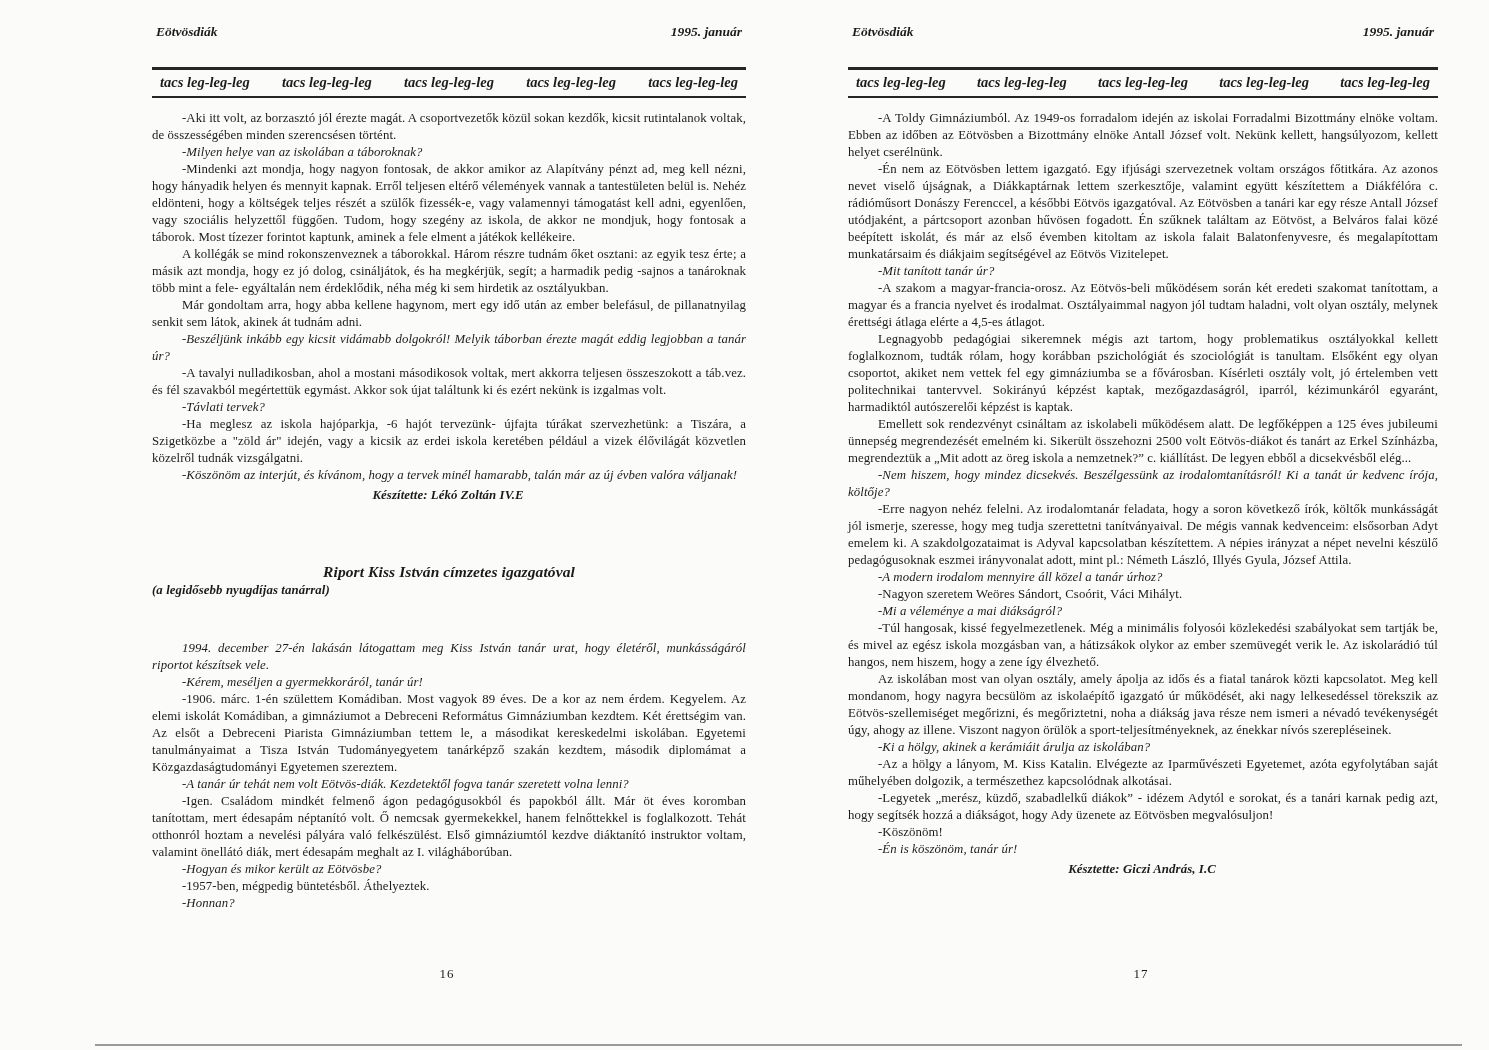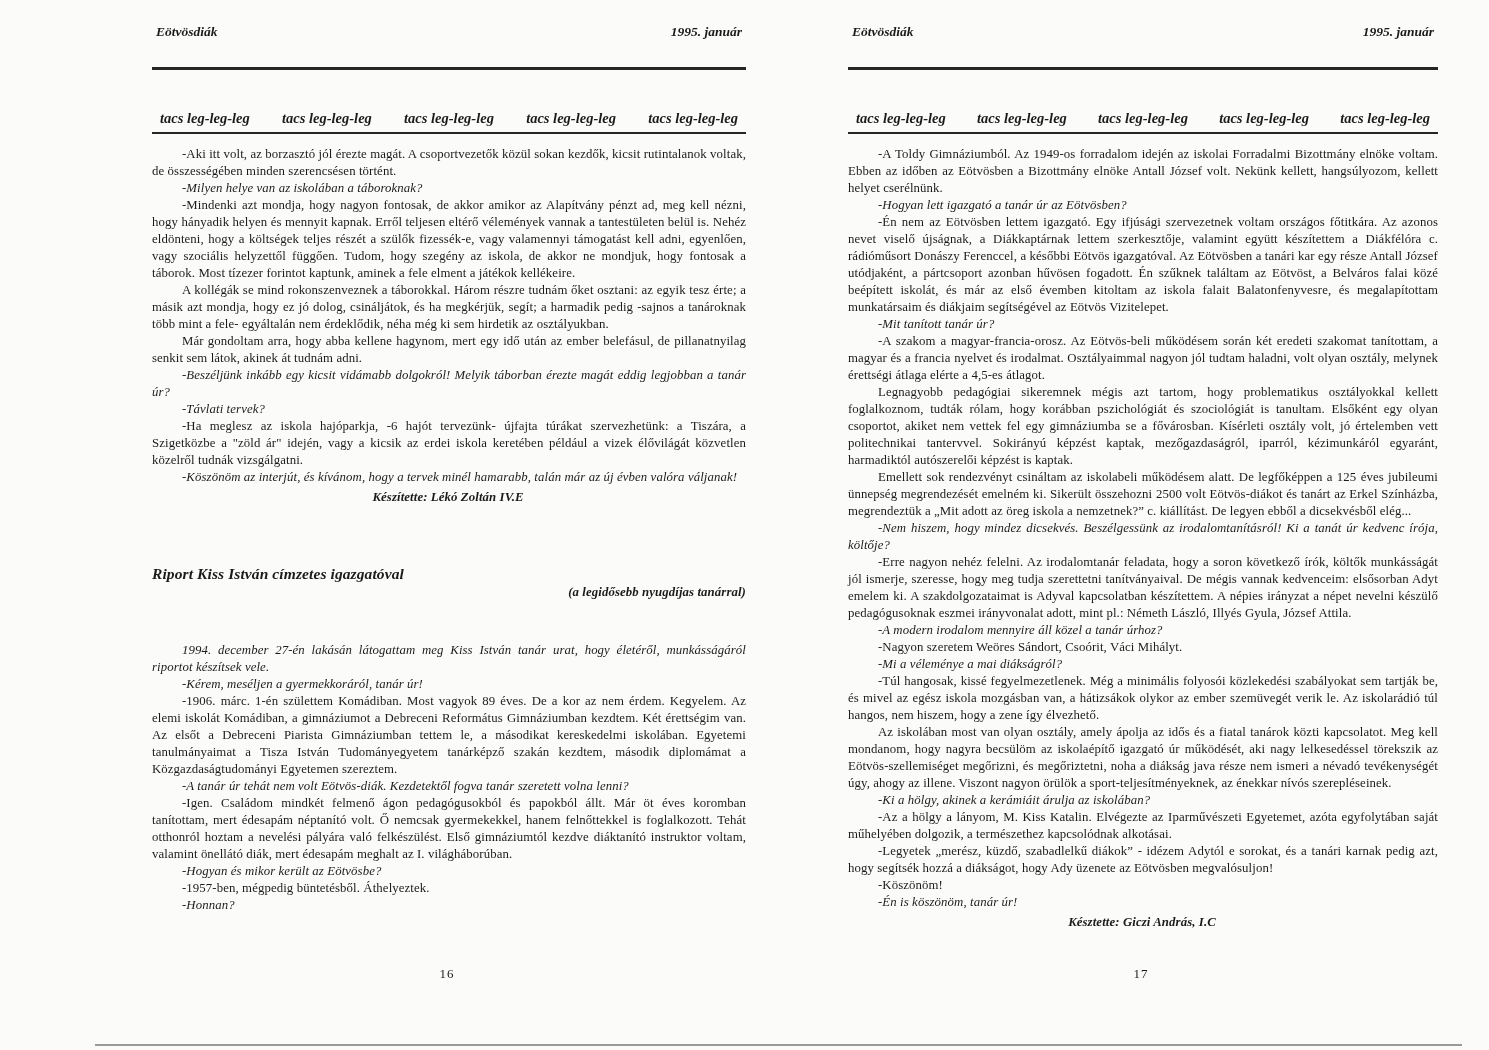--- a/index.html
+++ b/index.html
@@ -17,40 +17,40 @@
     display:flex; justify-content:space-between; align-items:baseline;
     font-weight:bold; font-style:italic; font-size:13.5px; padding:0 4px;
   }
   .band {
     margin-top:27px;
     border-top:3px solid #262626; border-bottom:2.5px solid #262626;
     display:flex; justify-content:space-between; align-items:baseline;
     padding:4px 8px 5px 8px;
     font-weight:bold; font-style:italic; font-size:14.5px;
   }
-  .band-item { white-space:nowrap;margin-top:36px; }
+  .band-item { white-space:nowrap; }
 
   .body {
     margin-top:12px; font-size:12.8px; line-height:17px;
     text-align:justify; letter-spacing:0.1px;
   }
   .body p { margin:0; text-indent:30px; }
   .blk-q { font-style:italic; }
   .blk-byline {
     text-indent:0 !important; text-align:center;
     font-weight:bold; font-style:italic; margin-top:3px !important;
     padding-right:2px;
   }
   .blk-title {
-    text-indent:0 !important; text-align:left;
+    text-indent:0 !important; text-align:center;
     font-weight:bold; font-style:italic; font-size:15.5px;
     margin-top:58px !important; line-height:20px;
   }
   .blk-subtitle {
-    text-indent:0 !important; text-align:right;
+    text-indent:0 !important; text-align:left;
     font-weight:bold; font-style:italic; font-size:12.8px;
     margin-bottom:42px !important; line-height:16px;
   }
   .pagenum {
     position:absolute; top:942px; left:0; right:4px;
     text-align:center; font-size:13px; letter-spacing:1px;
   }
   .bottom-rule {
     position:absolute; left:95px; width:1367px; top:1044px; height:2px;
     background:#9a9a9a;
@@ -71,20 +71,21 @@
       <span class="band-item">tacs leg-leg-leg</span>
       <span class="band-item">tacs leg-leg-leg</span>
     </div>
   <div class="body">
       <p class="blk-p">-Aki itt volt, az borzasztó jól érezte magát. A csoportvezetők közül sokan kezdők, kicsit rutintalanok voltak, de összességében minden szerencsésen történt.</p>
       <p class="blk-q">-Milyen helye van az iskolában a táboroknak?</p>
       <p class="blk-p">-Mindenki azt mondja, hogy nagyon fontosak, de akkor amikor az Alapítvány pénzt ad, meg kell nézni, hogy hányadik helyen és mennyit kapnak. Erről teljesen eltérő vélemények vannak a tantestületen belül is. Nehéz eldönteni, hogy a költségek teljes részét a szülők fizessék-e, vagy valamennyi támogatást kell adni, egyenlően, vagy szociális helyzettől függően. Tudom, hogy szegény az iskola, de akkor ne mondjuk, hogy fontosak a táborok. Most tízezer forintot kaptunk, aminek a fele elment a játékok kellékeire.</p>
       <p class="blk-p">A kollégák se mind rokonszenveznek a táborokkal. Három részre tudnám őket osztani: az egyik tesz érte; a másik azt mondja, hogy ez jó dolog, csináljátok, és ha megkérjük, segít; a harmadik pedig -sajnos a tanároknak több mint a fele- egyáltalán nem érdeklődik, néha még ki sem hirdetik az osztályukban.</p>
       <p class="blk-p">Már gondoltam arra, hogy abba kellene hagynom, mert egy idő után az ember belefásul, de pillanatnyilag senkit sem látok, akinek át tudnám adni.</p>
       <p class="blk-q">-Beszéljünk inkább egy kicsit vidámabb dolgokról! Melyik táborban érezte magát eddig legjobban a tanár úr?</p>
+      <p class="blk-p">-A tavalyi nulladikosban, ahol a mostani másodikosok voltak, mert akkorra teljesen összeszokott a táb.vez. és fél szavakból megértettük egymást. Akkor sok újat találtunk ki és ezért nekünk is izgalmas volt.</p>
       <p class="blk-q">-Távlati tervek?</p>
       <p class="blk-p">-Ha meglesz az iskola hajóparkja, -6 hajót tervezünk- újfajta túrákat szervezhetünk: a Tiszára, a Szigetközbe a "zöld ár" idején, vagy a kicsik az erdei iskola keretében például a vizek élővilágát közvetlen közelről tudnák vizsgálgatni.</p>
       <p class="blk-q">-Köszönöm az interjút, és kívánom, hogy a tervek minél hamarabb, talán már az új évben valóra váljanak!</p>
       <p class="blk-byline">Készítette: Lékó Zoltán IV.E</p>
       <p class="blk-title">Riport Kiss István címzetes igazgatóval</p>
       <p class="blk-subtitle">(a legidősebb nyugdíjas tanárral)</p>
       <p class="blk-q">1994. december 27-én lakásán látogattam meg Kiss István tanár urat, hogy életéről, munkásságáról riportot készítsek vele.</p>
       <p class="blk-q">-Kérem, meséljen a gyermekkoráról, tanár úr!</p>
       <p class="blk-p">-1906. márc. 1-én születtem Komádiban. Most vagyok 89 éves. De a kor az nem érdem. Kegyelem. Az elemi iskolát Komádiban, a gimnáziumot a Debreceni Református Gimnáziumban kezdtem. Két érettségim van. Az elsőt a Debreceni Piarista Gimnáziumban tettem le, a másodikat kereskedelmi iskolában. Egyetemi tanulmányaimat a Tisza István Tudományegyetem tanárképző szakán kezdtem, második diplomámat a Közgazdaságtudományi Egyetemen szereztem.</p>
       <p class="blk-q">-A tanár úr tehát nem volt Eötvös-diák. Kezdetektől fogva tanár szeretett volna lenni?</p>
@@ -103,21 +104,20 @@
   </div>
   <div class="band">
       <span class="band-item">tacs leg-leg-leg</span>
       <span class="band-item">tacs leg-leg-leg</span>
       <span class="band-item">tacs leg-leg-leg</span>
       <span class="band-item">tacs leg-leg-leg</span>
       <span class="band-item">tacs leg-leg-leg</span>
     </div>
   <div class="body">
       <p class="blk-p">-A Toldy Gimnáziumból. Az 1949-os forradalom idején az iskolai Forradalmi Bizottmány elnöke voltam. Ebben az időben az Eötvösben a Bizottmány elnöke Antall József volt. Nekünk kellett, hangsúlyozom, kellett helyet cserélnünk.</p>
-      <p class="blk-q">-Hogyan lett igazgató a tanár úr az Eötvösben?</p>
       <p class="blk-p">-Én nem az Eötvösben lettem igazgató. Egy ifjúsági szervezetnek voltam országos főtitkára. Az azonos nevet viselő újságnak, a Diákkaptárnak lettem szerkesztője, valamint együtt készítettem a Diákfélóra c. rádióműsort Donászy Ferenccel, a későbbi Eötvös igazgatóval. Az Eötvösben a tanári kar egy része Antall József utódjaként, a pártcsoport azonban hűvösen fogadott. Én szűknek találtam az Eötvöst, a Belváros falai közé beépített iskolát, és már az első évemben kitoltam az iskola falait Balatonfenyvesre, és megalapítottam munkatársaim és diákjaim segítségével az Eötvös Vizitelepet.</p>
       <p class="blk-q">-Mit tanított tanár úr?</p>
       <p class="blk-p">-A szakom a magyar-francia-orosz. Az Eötvös-beli működésem során két eredeti szakomat tanítottam, a magyar és a francia nyelvet és irodalmat. Osztályaimmal nagyon jól tudtam haladni, volt olyan osztály, melynek érettségi átlaga elérte a 4,5-es átlagot.</p>
       <p class="blk-p">Legnagyobb pedagógiai sikeremnek mégis azt tartom, hogy problematikus osztályokkal kellett foglalkoznom, tudták rólam, hogy korábban pszichológiát és szociológiát is tanultam. Elsőként egy olyan csoportot, akiket nem vettek fel egy gimnáziumba se a fővárosban. Kísérleti osztály volt, jó értelemben vett politechnikai tantervvel. Sokirányú képzést kaptak, mezőgazdaságról, iparról, kézimunkáról egyaránt, harmadiktól autószerelői képzést is kaptak.</p>
       <p class="blk-p">Emellett sok rendezvényt csináltam az iskolabeli működésem alatt. De legfőképpen a 125 éves jubileumi ünnepség megrendezését emelném ki. Sikerült összehozni 2500 volt Eötvös-diákot és tanárt az Erkel Színházba, megrendeztük a „Mit adott az öreg iskola a nemzetnek?” c. kiállítást. De legyen ebből a dicsekvésből elég...</p>
       <p class="blk-q">-Nem hiszem, hogy mindez dicsekvés. Beszélgessünk az irodalomtanításról! Ki a tanát úr kedvenc írója, költője?</p>
       <p class="blk-p">-Erre nagyon nehéz felelni. Az irodalomtanár feladata, hogy a soron következő írók, költők munkásságát jól ismerje, szeresse, hogy meg tudja szerettetni tanítványaival. De mégis vannak kedvenceim: elsősorban Adyt emelem ki. A szakdolgozataimat is Adyval kapcsolatban készítettem. A népies irányzat a népet nevelni készülő pedagógusoknak eszmei irányvonalat adott, mint pl.: Németh László, Illyés Gyula, József Attila.</p>
       <p class="blk-q">-A modern irodalom mennyire áll közel a tanár úrhoz?</p>
       <p class="blk-p">-Nagyon szeretem Weöres Sándort, Csoórit, Váci Mihályt.</p>
       <p class="blk-q">-Mi a véleménye a mai diákságról?</p>

